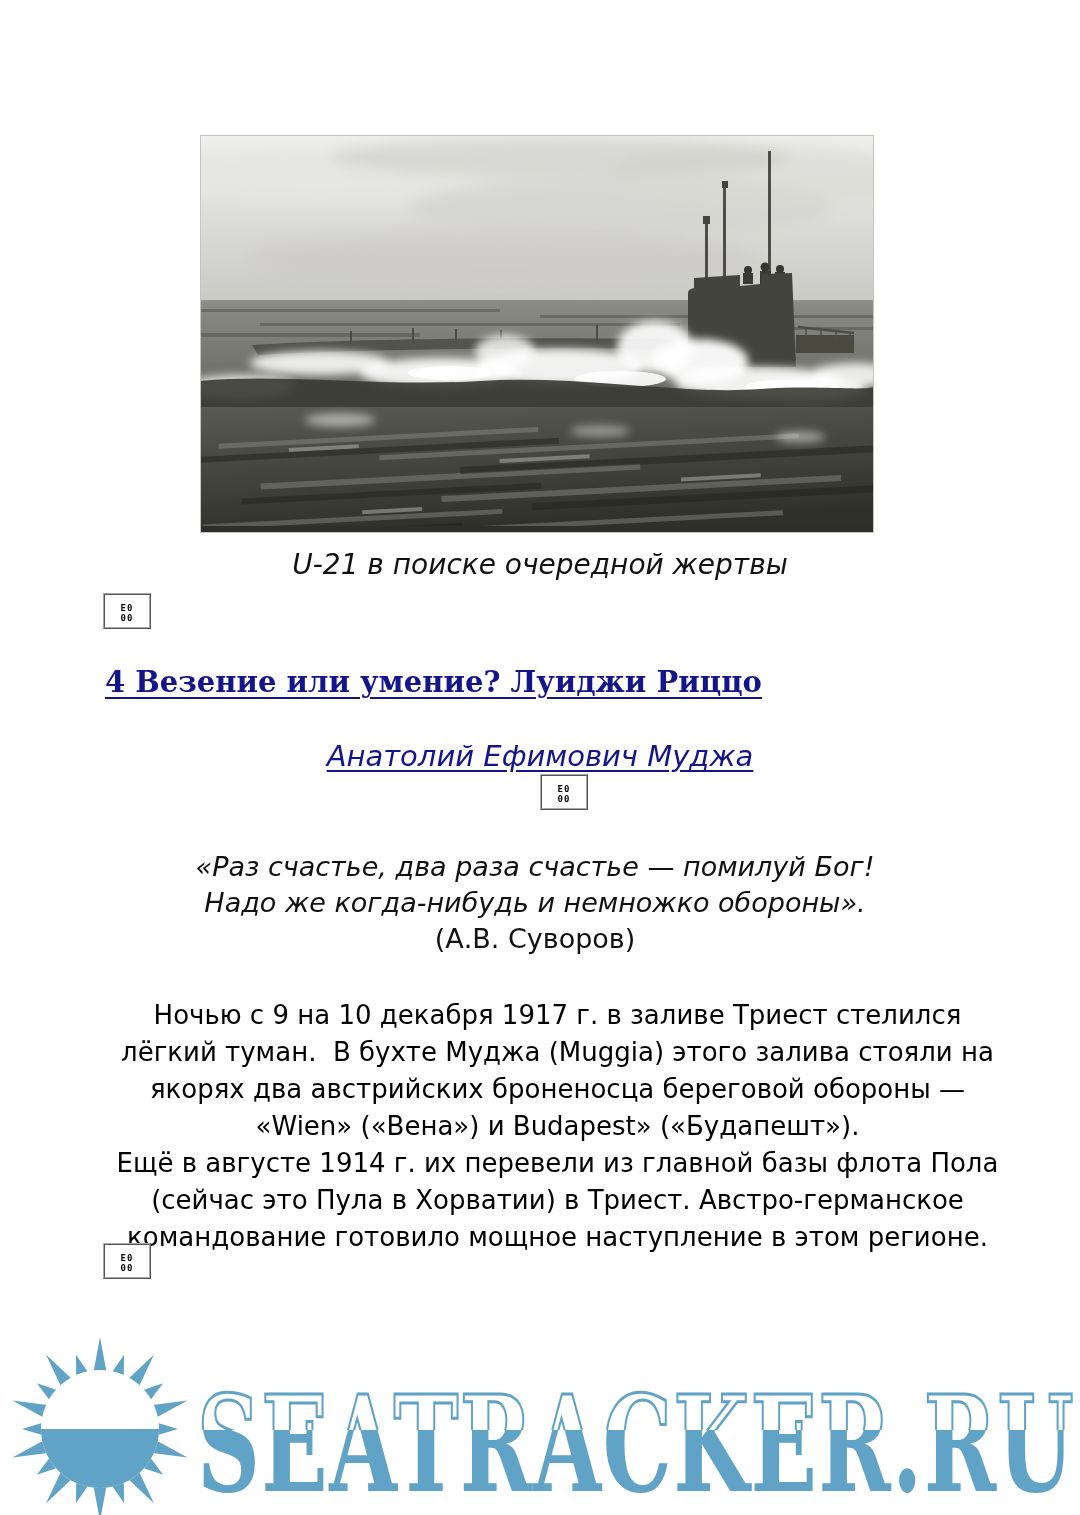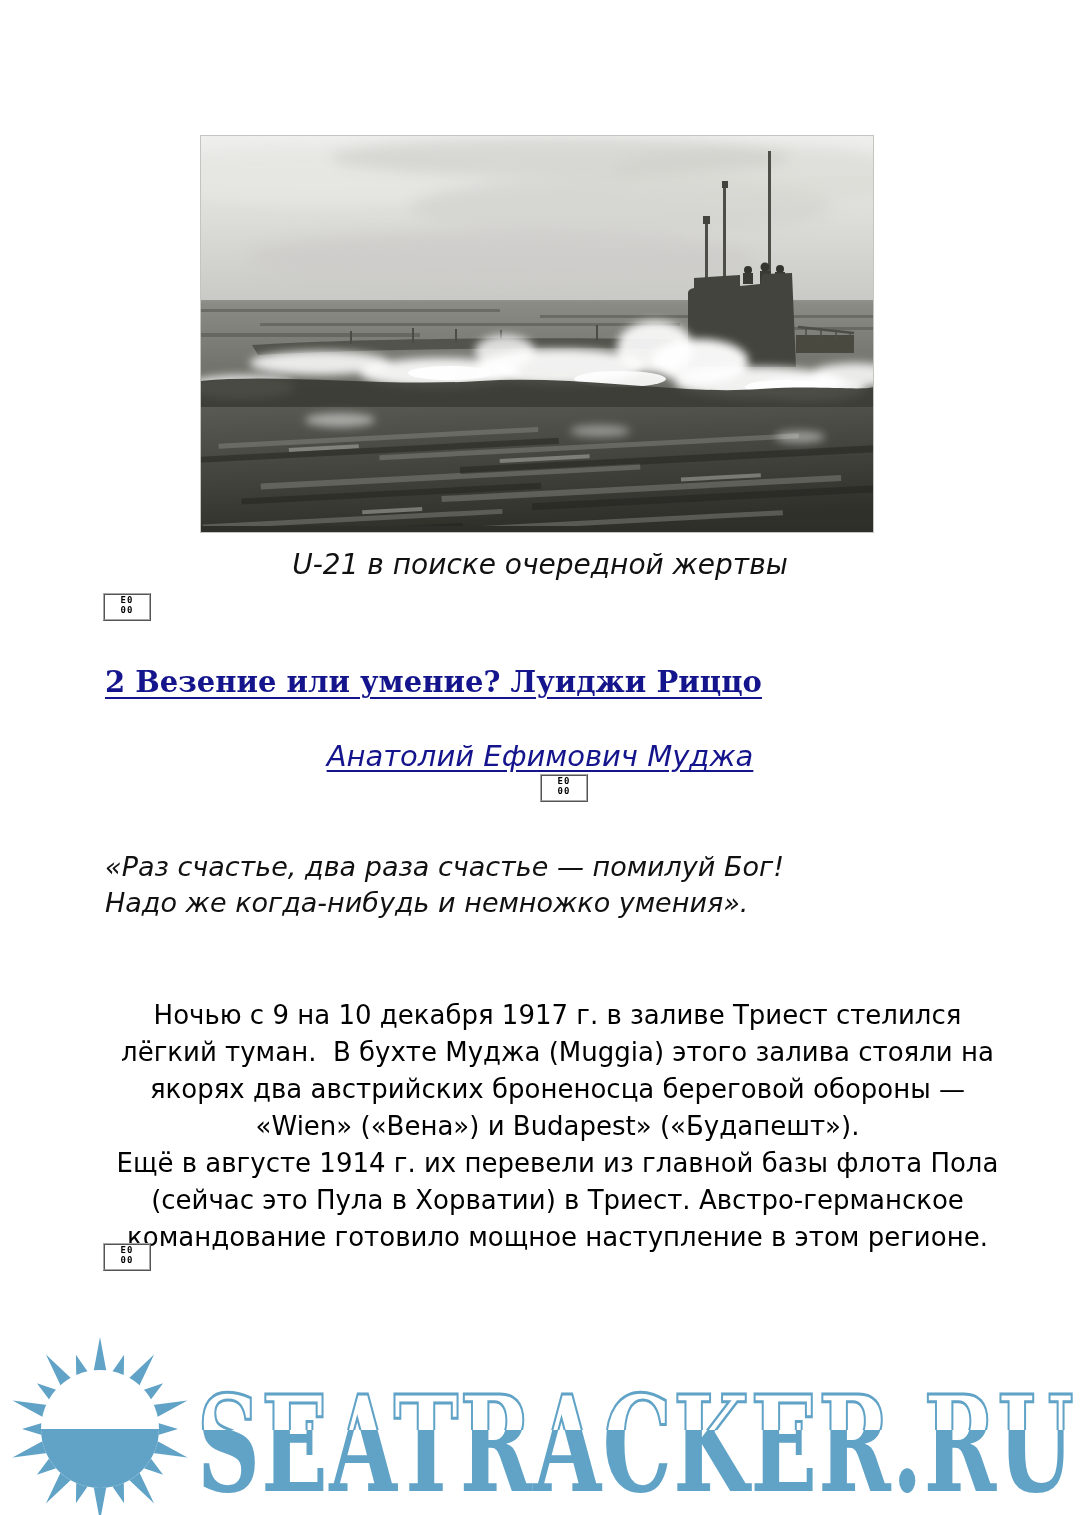--- a/index.html
+++ b/index.html
@@ -11,21 +11,21 @@
   .photo{position:absolute;left:200px;top:135px;width:674px;height:398px;}
   
   .caption{
     position:absolute;left:100px;top:547px;width:880px;text-align:center;
     font-style:italic;font-size:28px;line-height:36px;color:#111;
   }
   
   .objbox{
     position:absolute;width:44px;height:24px;background:#fff;
     border:2px ridge #a8a8a8;box-sizing:content-box;
-    text-align:center;padding-top:0;
+    text-align:center;padding-top:8px;
   }
   .objbox span{
     display:block;font-family:"DejaVu Sans Mono",monospace;
     font-weight:bold;font-size:9px;line-height:10px;color:#000;letter-spacing:1px;
   }
   .objbox1{left:103px;top:593px;}
   .objbox2{left:540px;top:774px;}
   .objbox3{left:103px;top:1243px;}
   
   .chapter{
@@ -37,21 +37,21 @@
   }
   
   .authorwrap{position:absolute;left:100px;top:740px;width:880px;text-align:center;}
   .author{
     font-style:italic;font-size:29px;line-height:32px;
     color:var(--link-navy,#14148c);
     text-decoration:underline;text-underline-offset:4px;cursor:pointer;
   }
   
   .epigraph{
-    position:absolute;left:105px;top:849px;width:860px;text-align:left;
+    position:absolute;left:105px;top:849px;width:860px;text-align:center;
     font-style:italic;font-size:27px;line-height:36px;color:#111;
   }
   .epigraph .attr{font-style:normal;}
   
   .bodytext{
     position:absolute;left:105px;top:997px;width:905px;
     font-size:26px;line-height:37px;color:#000;text-align:center;
   }
   .bodytext p{margin:0;white-space:pre-wrap;}
   
@@ -192,34 +192,35 @@
     <rect x="0.5" y="0.5" width="673" height="397" fill="none" stroke="#c4c4c0"></rect>
   </svg>
 
   <div class="caption">U-21 в поиске очередной жертвы</div>
 
   <div class="objbox objbox1">
     <span>E0</span>
     <span>00</span>
   </div>
 
-  <a class="chapter">2 Везение или умение? Луиджи Риццо</a>
+  <a class="chapter">4 Везение или умение? Луиджи Риццо</a>
 
   <div class="authorwrap">
     <a class="author">Анатолий Ефимович Муджа</a>
   </div>
 
   <div class="objbox objbox2">
     <span>E0</span>
     <span>00</span>
   </div>
 
   <div class="epigraph">
     <div>«Раз счастье, два раза счастье — помилуй Бог!</div>
-    <div>Надо же когда-нибудь и немножко умения».</div>
+    <div>Надо же когда-нибудь и немножко обороны».</div>
+    <div class="attr">(А.В. Суворов)</div>
   </div>
 
   <div class="bodytext">
     <p>Ночью с 9 на 10 декабря 1917 г. в заливе Триест стелился
 лёгкий туман.  В бухте Муджа (Muggia) этого залива стояли на
 якорях два австрийских броненосца береговой обороны —
 «Wien» («Вена») и Budapest» («Будапешт»).</p>
     <p>Ещё в августе 1914 г. их перевели из главной базы флота Пола
 (сейчас это Пула в Хорватии) в Триест. Австро-германское
 командование готовило мощное наступление в этом регионе.</p>

